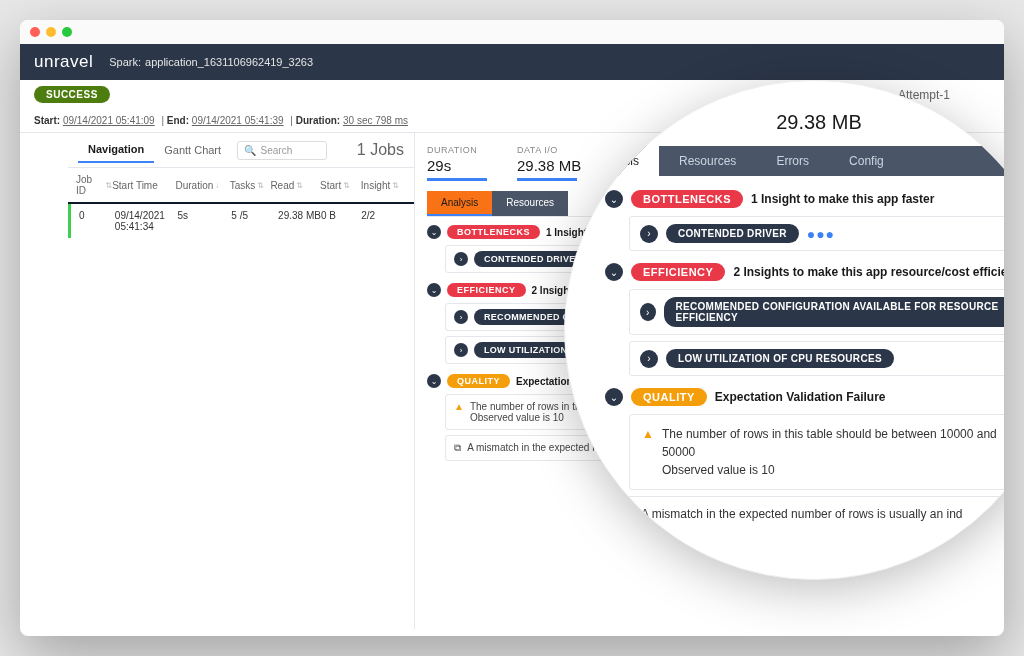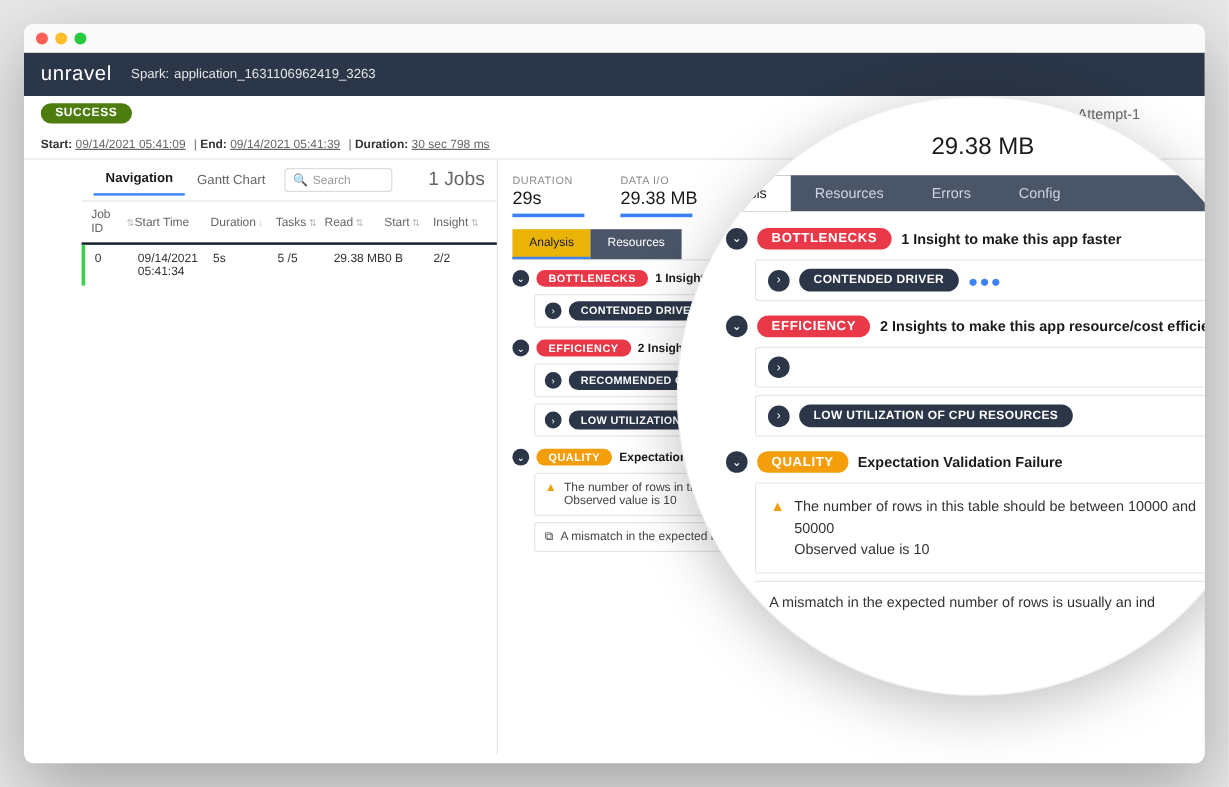--- a/index.html
+++ b/index.html
@@ -40,21 +40,21 @@
 .col-stages { width: 50px; }
 .sort-icn { font-size: 8px; color: #bbb; }
 .right { flex: 1; padding: 8px 12px; }
 .metrics { display: flex; gap: 30px; padding: 4px 0 10px; }
 .metric { }
 .metric-label { font-size: 9px; color: #888; text-transform: uppercase; letter-spacing: 0.5px; }
 .metric-value { font-size: 15px; color: #1a1a1a; font-weight: 500; margin-top: 2px; }
 .metric-bar { height: 3px; background: #3b82f6; width: 60px; margin-top: 4px; }
 .panel-tabs { display: flex; border-bottom: 1px solid #e4e6eb; font-size: 10px; }
 .ptab { padding: 6px 14px; color: #666; cursor: pointer; }
-.ptab.active { color: #1a1a1a; border-bottom: 2px solid #3b82f6; background: #eab308; }
+.ptab.active { color: #1a1a1a; border-bottom: 2px solid #3b82f6; background: #f97316; }
 .ptab.inactive { background: #4a5568; color: #fff; }
 .insights { padding: 8px 0; }
 .insight-group { margin-bottom: 10px; }
 .insight-head { display: flex; align-items: center; gap: 6px; font-size: 10px; margin-bottom: 6px; }
 .chev { width: 14px; height: 14px; background: #2b3648; border-radius: 50%; color: #fff; display: inline-flex; align-items: center; justify-content: center; font-size: 8px; }
 .pill { padding: 2px 10px; border-radius: 10px; color: #fff; font-size: 9px; font-weight: 700; letter-spacing: 0.5px; }
 .pill.red { background: #e93848; }
 .pill.orange { background: #f59e0b; }
 .insight-text { color: #1a1a1a; font-weight: 600; font-size: 10px; }
 .insight-item { background: #fff; border: 1px solid #e4e6eb; border-radius: 3px; padding: 5px 8px; margin-bottom: 5px; display: flex; align-items: center; gap: 6px; margin-left: 18px; }
@@ -268,20 +268,21 @@
       </div>
 
       <div class="z-group">
         <div class="z-head">
           <span class="z-chev">⌄</span>
           <span class="z-pill red">EFFICIENCY</span>
           <span class="z-text">2 Insights to make this app resource/cost efficient</span>
         </div>
         <div class="z-item">
           <span class="z-chev">›</span>
+          <span class="z-chip">RECOMMENDED CONFIGURATION AVAILABLE FOR RESOURCE EFFICIENCY</span>
         </div>
         <div class="z-item">
           <span class="z-chev">›</span>
           <span class="z-chip">LOW UTILIZATION OF CPU RESOURCES</span>
         </div>
       </div>
 
       <div class="z-group">
         <div class="z-head">
           <span class="z-chev">⌄</span>

